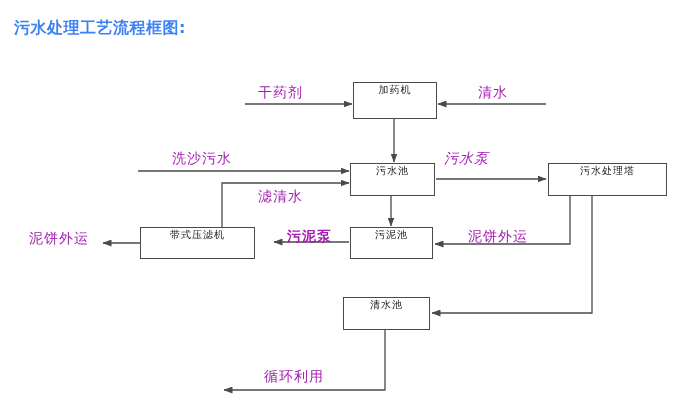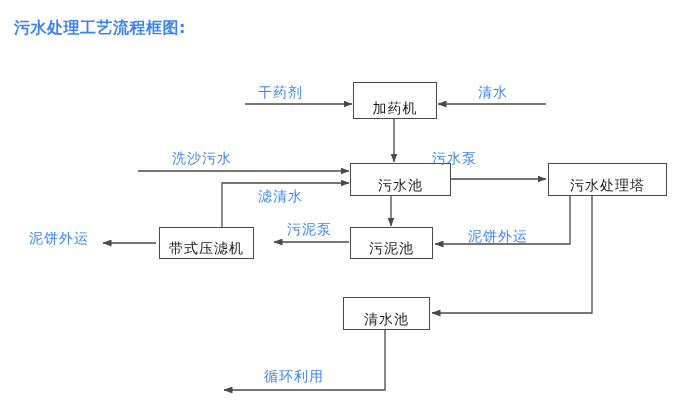--- a/index.html
+++ b/index.html
@@ -24,31 +24,31 @@
     color: #3b82f6;
     letter-spacing: 0.5px;
     white-space: nowrap;
   }
   .node {
     position: absolute;
     box-sizing: border-box;
     border: 1px solid #4a4a4a;
     background: #ffffff;
     color: #1a1a1a;
-    font-size: 14px;
+    font-size: 10px;
     display: flex;
-    align-items: flex-end;
+    align-items: flex-start;
     justify-content: center;
     white-space: nowrap;
     letter-spacing: 1px;
   }
   .edge-label {
     position: absolute;
     font-size: 14px;
-    color: #3b82f6;
+    color: #a21caf;
     white-space: nowrap;
     letter-spacing: 1px;
   }
   #wire-layer {
     position: absolute;
     left: 0;
     top: 0;
     width: 700px;
     height: 420px;
     pointer-events: none;
@@ -93,51 +93,51 @@
 
       <path d="M385,330 L385,390 L224,390" marker-end="url(#arrowhead)"></path>
 
     </g>
   </svg>
 
   <div class="node" style="left:353px; top:82px; width:84px; height:37px;">
     <span>加药机</span>
   </div>
 
-  <div class="node" style="left:350px; top:163px; width:101px; height:33px;">
+  <div class="node" style="left:350px; top:163px; width:85px; height:33px;">
     <span>污水池</span>
   </div>
 
   <div class="node" style="left:548px; top:163px; width:119px; height:33px;">
     <span>污水处理塔</span>
   </div>
 
-  <div class="node" style="left:159px; top:227px; width:95px; height:32px;font-family:Liberation Serif, serif;">
+  <div class="node" style="left:140px; top:227px; width:115px; height:32px;font-family:Liberation Serif, serif;">
     <span>带式压滤机</span>
   </div>
 
   <div class="node" style="left:343px; top:297px; width:87px; height:33px;">
     <span>清水池</span>
   </div>
 
   <div class="node" style="left:350px; top:227px; width:83px; height:32px;">
     <span>污泥池</span>
   </div>
 
   <div class="edge-label" style="left:258px; top:84px;">干药剂</div>
 
   <div class="edge-label" style="left:478px; top:84px;text-align:right;">清水</div>
 
   <div class="edge-label" style="left:172px; top:150px;">洗沙污水</div>
 
-  <div class="edge-label" style="left:432px; top:150px;">污水泵</div>
+  <div class="edge-label" style="left:444px; top:150px;font-style:italic;">污水泵</div>
 
   <div class="edge-label" style="left:258px; top:188px;">滤清水</div>
 
   <div class="edge-label" style="left:14px; top:230px;margin-left:15px;">泥饼外运</div>
 
-  <div class="edge-label" style="left:287px; top:221px;">污泥泵</div>
+  <div class="edge-label" style="left:287px; top:228px;font-weight:bold;">污泥泵</div>
 
   <div class="edge-label" style="left:468px; top:228px;">泥饼外运</div>
 
   <div class="edge-label" style="left:264px; top:368px;">循环利用</div>
 
 </div>
 
 </body></html>

